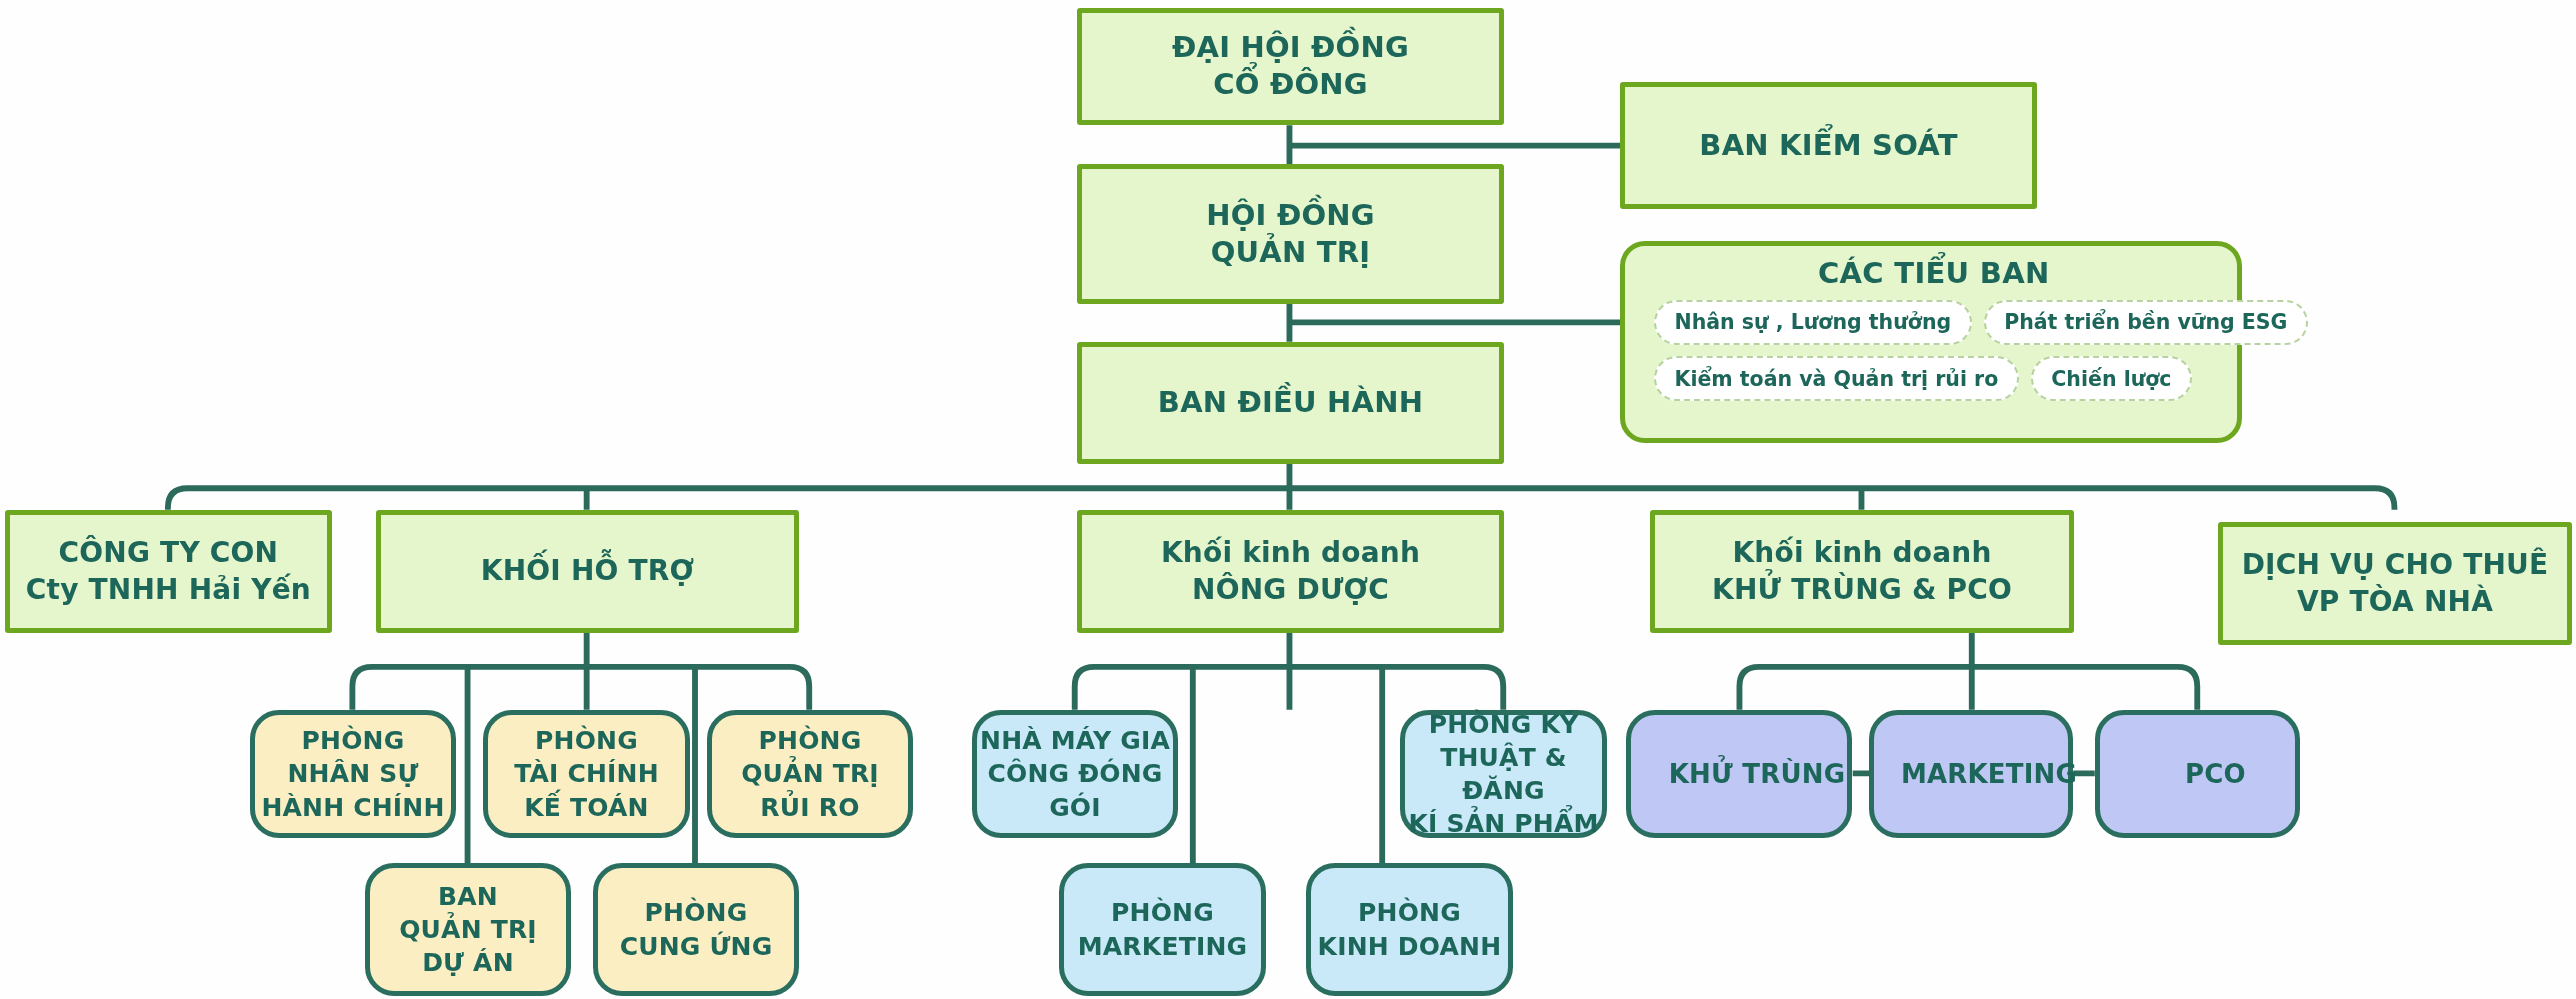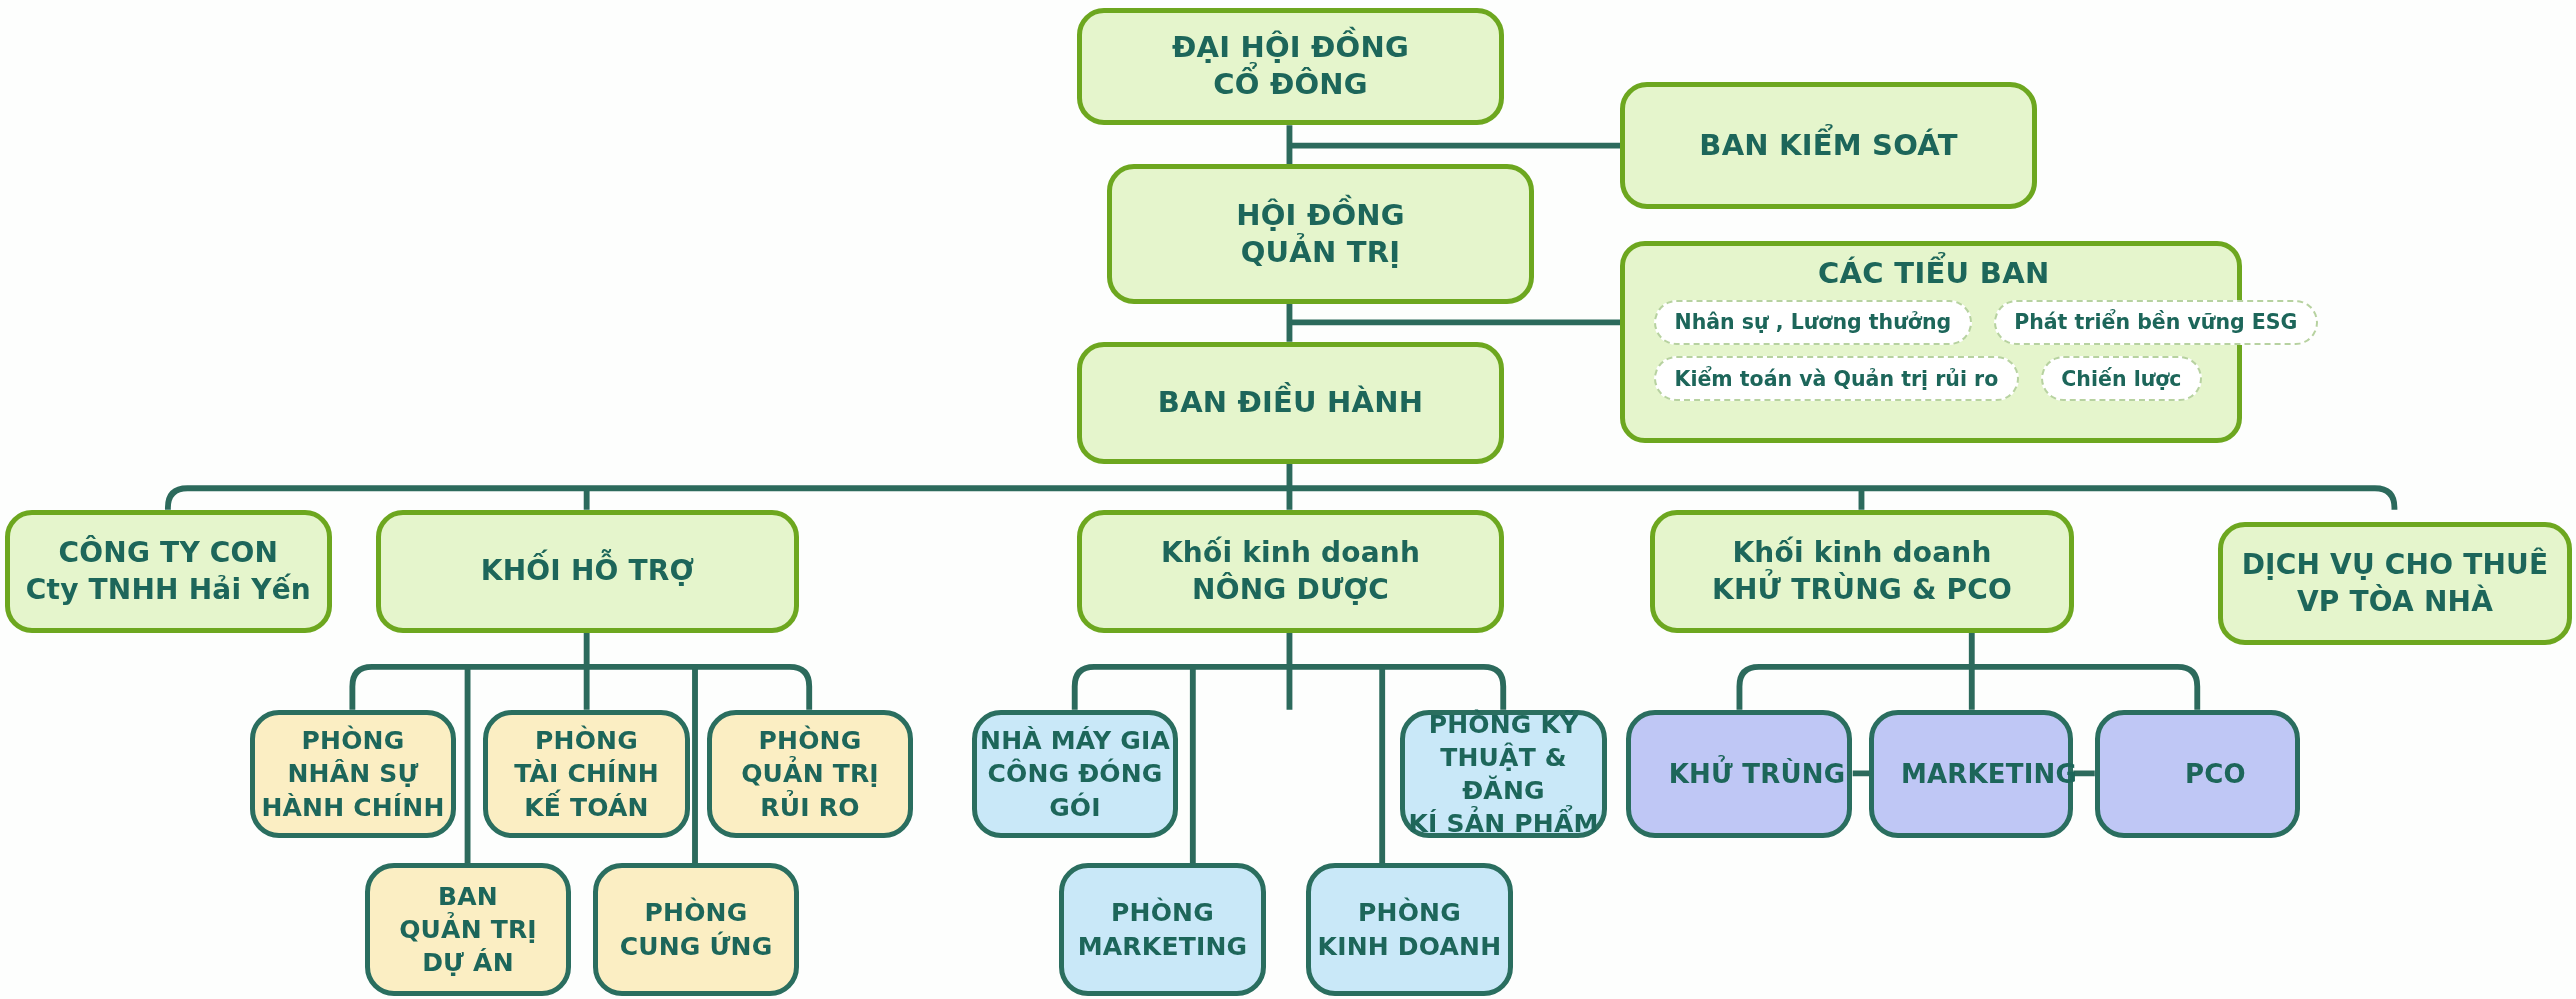--- a/index.html
+++ b/index.html
@@ -9,40 +9,40 @@
     font-family:"DejaVu Sans","Liberation Sans",sans-serif;
   }
   svg.connectors{position:absolute;left:0;top:0;width:2576px;height:1000px;z-index:0;}
   svg.connectors path{stroke:var(--line);stroke-width:6;fill:none;}
   .node{
     position:absolute;z-index:1;box-sizing:border-box;
     display:flex;align-items:center;justify-content:center;
     text-align:center;white-space:pre-line;
     font-weight:700;color:var(--text);letter-spacing:0.2px;
   }
-  .green{background:var(--green-fill);border:5.9px solid var(--green-border);border-radius:27px;}
+  .green{background:var(--green-fill);border:5.9px solid var(--green-border);border-radius:3px;}
   .teal-border{border:5.9px solid var(--teal-border);border-radius:29px;}
   .yellow{background:var(--yellow-fill);}
   .blue{background:var(--blue-fill);}
   .purple{background:var(--purple-fill);padding-left:36px;}
   .lg{font-size:29px;line-height:1.28;}
   .md{font-size:28px;line-height:1.3;}
   .sm{font-size:25px;line-height:1.33;}
   .panel{
     position:absolute;z-index:1;box-sizing:border-box;
     background:var(--green-fill);border:5.9px solid var(--green-border);border-radius:25px;
     left:1620px;top:241px;width:622px;height:202px;
     display:flex;flex-direction:column;align-items:flex-start;
     padding:9.8px 23.4px 11.7px 29px;
   }
   .panel-title{
     width:100%;text-align:center;font-size:29px;font-weight:700;color:var(--text);
     margin-bottom:9.8px;letter-spacing:0.3px;
   }
-  .pill-row{display:flex;gap:22px;margin-bottom:10.7px;}
+  .pill-row{display:flex;gap:12px;margin-bottom:10.7px;}
   .pill{
     background:var(--pill-fill);border:2.9px dashed var(--pill-border);border-radius:975px;
     padding:8.8px 18.5px;font-size:20.5px;font-weight:600;color:var(--text);white-space:nowrap;
   }
 </style>
 </head>
 <body>
 
 <svg class="connectors" viewBox="0 0 2639 1024">
   <path d="M 1321 128 L 1321 168 M 1321 311 L 1321 350 M 1321 475 L 1321 522"></path>
@@ -51,21 +51,21 @@
   <path d="M 601 648 L 601 727 M 361 727 L 361 703 Q 361 683 381 683 L 809 683 Q 829 683 829 703 L 829 727 M 479 683 L 479 884 M 712 683 L 712 884"></path>
   <path d="M 1321 648 L 1321 727 M 1101 727 L 1101 703 Q 1101 683 1121 683 L 1520 683 Q 1540 683 1540 703 L 1540 727 M 1222 683 L 1222 884 M 1416 683 L 1416 884"></path>
   <path d="M 2020 648 L 2020 727 M 1782 727 L 1782 703 Q 1782 683 1802 683 L 2231 683 Q 2251 683 2251 703 L 2251 727 M 1898 792 L 1915 792 M 2124 792 L 2146 792"></path>
 </svg>
 
 <div class="node green lg" style="left:1077px;top:7.8px;width:427px;height:117px;">ĐẠI HỘI ĐỒNG
 CỔ ĐÔNG</div>
 
 <div class="node green lg" style="left:1620px;top:82px;width:417px;height:127px;">BAN KIỂM SOÁT</div>
 
-<div class="node green lg" style="left:1077px;top:164px;width:427px;height:140px;margin-left:30px;">HỘI ĐỒNG
+<div class="node green lg" style="left:1077px;top:164px;width:427px;height:140px;">HỘI ĐỒNG
 QUẢN TRỊ</div>
 
 <div class="panel">
   <div class="panel-title">CÁC TIỂU BAN</div>
   <div class="pill-row">
     <div class="pill">Nhân sự , Lương thưởng</div>
     <div class="pill">Phát triển bền vững ESG</div>
   </div>
   <div class="pill-row">
     <div class="pill">Kiểm toán và Quản trị rủi ro</div>

